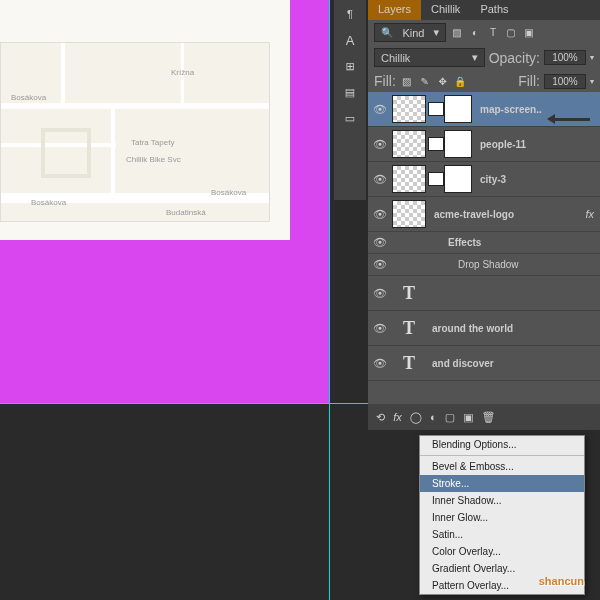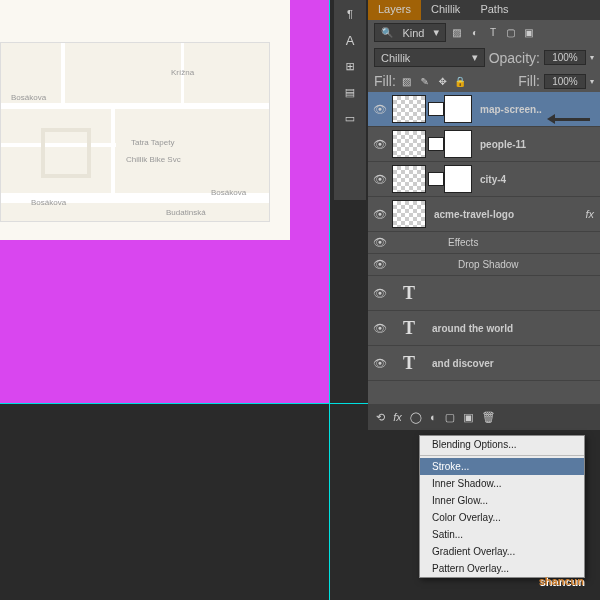--- a/index.html
+++ b/index.html
@@ -128,32 +128,32 @@
       <div class="thumb checker"></div>
       <div class="mini"></div>
       <div class="thumb" style="width:28px;background:#fff"></div>
       <div class="lname">people-11</div>
     </div>
     <div class="layer">
       <div class="eye">👁</div>
       <div class="thumb checker"></div>
       <div class="mini"></div>
       <div class="thumb" style="width:28px;background:#fff"></div>
-      <div class="lname">city-4</div>
+      <div class="lname">city-3</div>
     </div>
     <div class="layer">
       <div class="eye">👁</div>
       <div class="thumb checker"></div>
       <div class="lname">acme-travel-logo</div>
       <span style="font-style:italic;padding-right:6px">fx</span>
     </div>
     <div class="layer sub">
       <div class="eye">👁</div>
       <div style="width:50px"></div>
-      <div class="lname" style="font-weight:normal">Effects</div>
+      <div class="lname" style="font-weight:bold">Effects</div>
     </div>
     <div class="layer sub">
       <div class="eye">👁</div>
       <div style="width:60px"></div>
       <div class="lname" style="font-weight:normal">Drop Shadow</div>
     </div>
     <div class="layer">
       <div class="eye">👁</div>
       <div class="tlet">T</div>
     </div>
@@ -177,23 +177,24 @@
     <span>▣</span>
     <span>🗑</span>
   </div>
 </div>
 
 <div class="arrow"></div>
 
 <div class="menu">
   <div class="mi">Blending Options...</div>
   <div class="msep"></div>
+  <div class="mi">Bevel &amp; Emboss...</div>
   <div class="mi hl">Stroke...</div>
   <div class="mi">Inner Shadow...</div>
   <div class="mi">Inner Glow...</div>
+  <div class="mi">Satin...</div>
   <div class="mi">Color Overlay...</div>
-  <div class="mi">Satin...</div>
   <div class="mi">Gradient Overlay...</div>
   <div class="mi">Pattern Overlay...</div>
 
 </div>
 
 <div class="wm"><span>shan</span><b style="color:#d08030">cun</b></div>
 
 </body></html>

